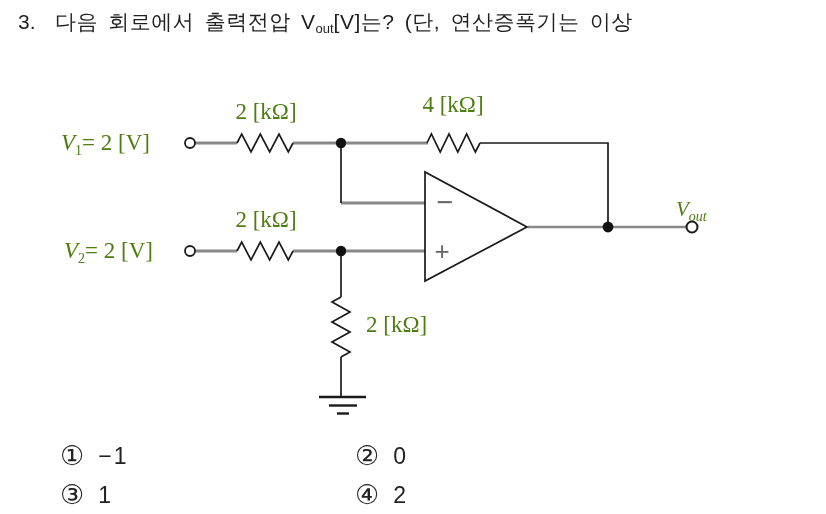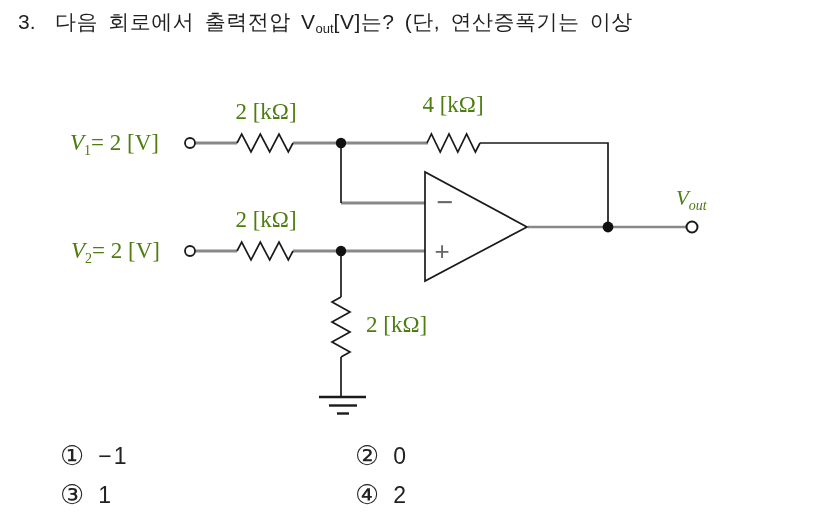--- a/index.html
+++ b/index.html
@@ -80,27 +80,27 @@
       <circle cx="608" cy="227" r="5.4"></circle>
     </g>
 
     <g fill="#ffffff" stroke="#1a1a1a">
       <circle cx="190" cy="143" r="5" stroke-width="1.8"></circle>
       <circle cx="190" cy="251" r="5" stroke-width="1.8"></circle>
       <circle cx="692" cy="227" r="5.5" stroke-width="2"></circle>
     </g>
   </svg>
 
-  <div class="circuit-label" style="left:70px;top:130px;"><i>V</i><span class="sub">1</span><span>= 2 [V]</span></div>
-  <div class="circuit-label" style="left:71px;top:238px;"><i>V</i><span class="sub">2</span><span>= 2 [V]</span></div>
+  <div class="circuit-label" style="left:61px;top:130px;"><i>V</i><span class="sub">1</span><span>= 2 [V]</span></div>
+  <div class="circuit-label" style="left:64px;top:238px;"><i>V</i><span class="sub">2</span><span>= 2 [V]</span></div>
   <div class="circuit-label center" style="left:227px;top:99px;width:78px;">2 [kΩ]</div>
   <div class="circuit-label center" style="left:414px;top:92px;width:78px;">4 [kΩ]</div>
   <div class="circuit-label center" style="left:227px;top:207px;width:78px;">2 [kΩ]</div>
   <div class="circuit-label" style="left:366px;top:312px;">2 [kΩ]</div>
-  <div class="circuit-label" style="left:676px;top:185px;font-size:21px;"><i>V</i><i class="sub">out</i></div>
+  <div class="circuit-label" style="left:676px;top:196px;font-size:21px;"><i>V</i><i class="sub">out</i></div>
 
   <div class="choice" style="left:60px;top:443px;">
     <span class="cnum">①</span>
     <span class="clabel">−1</span>
   </div>
   <div class="choice" style="left:355px;top:443px;">
     <span class="cnum">②</span>
     <span class="clabel">0</span>
   </div>
   <div class="choice" style="left:60px;top:482px;">

